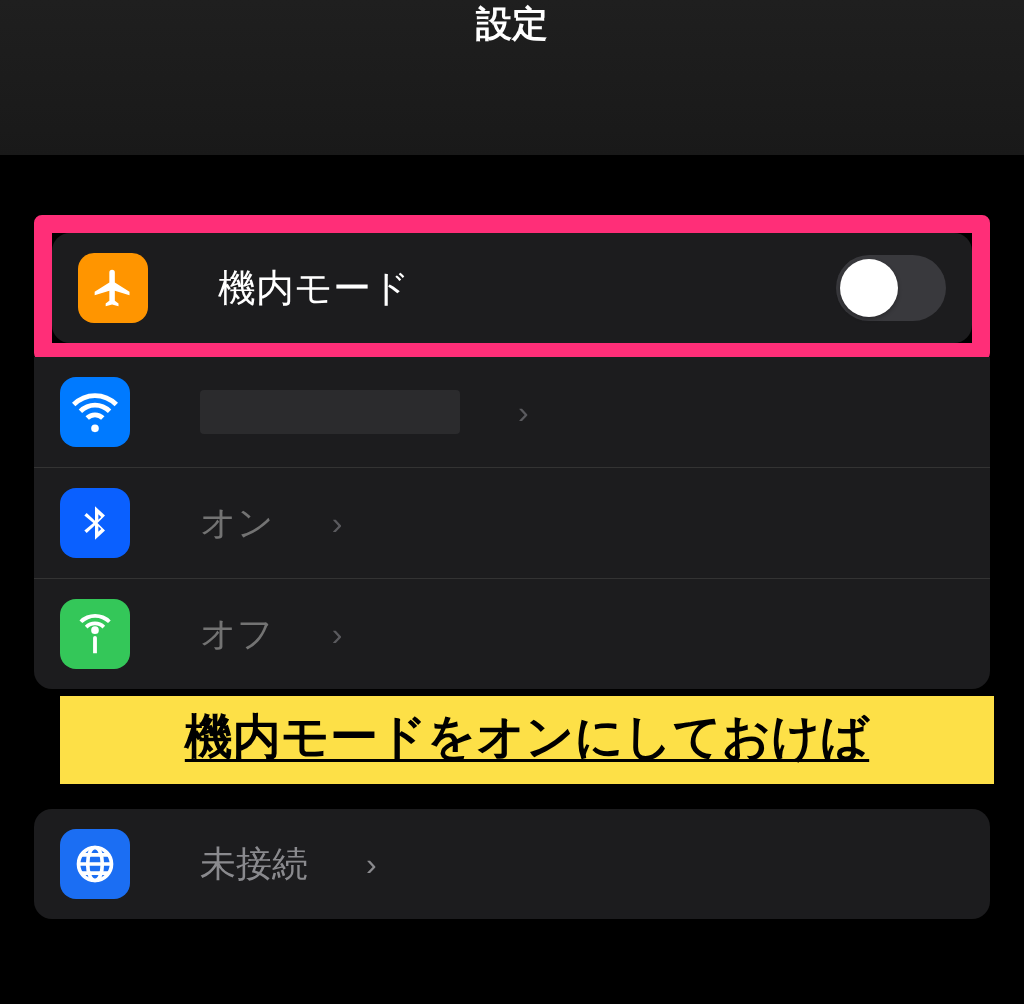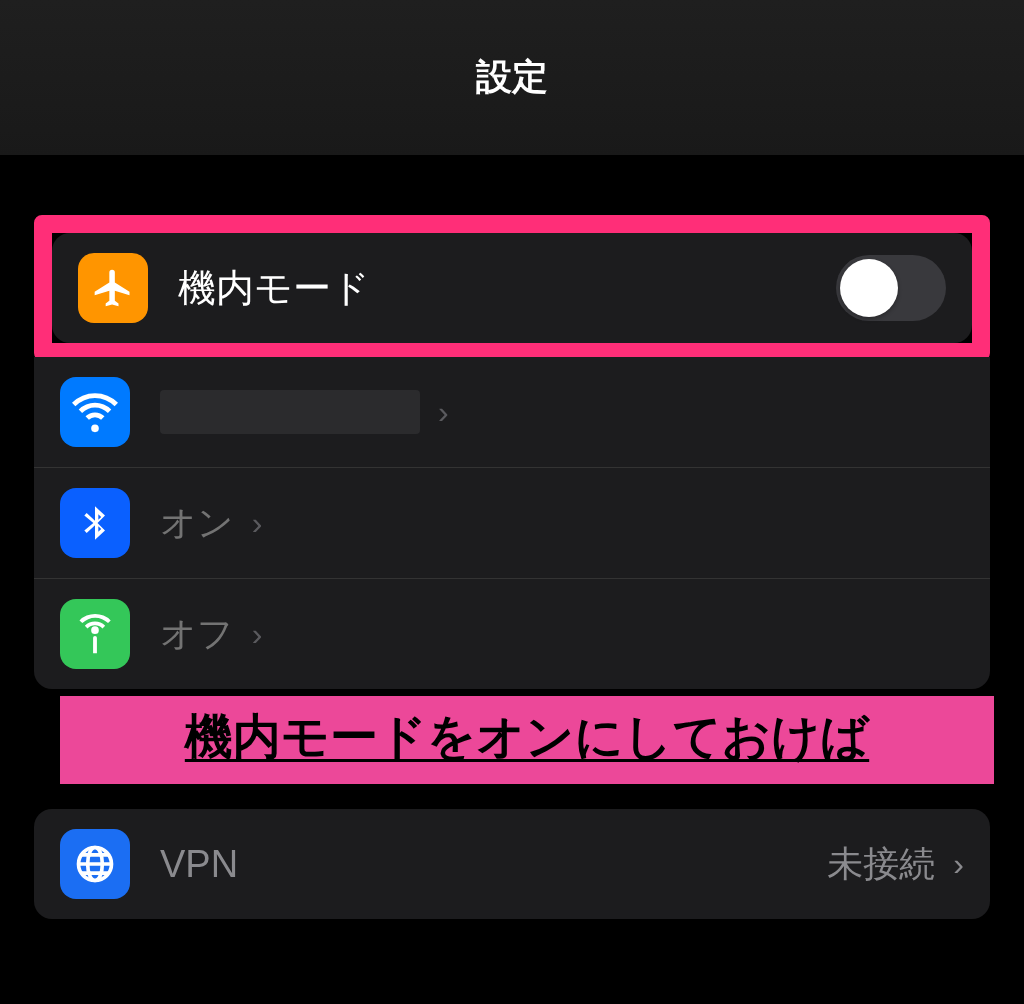--- a/index.html
+++ b/index.html
@@ -6,21 +6,21 @@
     body {
       width: 1024px;
       height: 1004px;
       background: #000;
       font-family: -apple-system, "Hiragino Sans", sans-serif;
       overflow: hidden;
     }
     .header {
       height: 155px;
       display: flex;
-      align-items: center;
+      align-items: flex-start;
       justify-content: center;
       background: linear-gradient(180deg, #1f1f1f 0%, #191919 100%);
     }
     .header-title {
       color: #fff;
       font-size: 36px;
       font-weight: 600;
     }
     .content {
       padding: 60px 34px 0 34px;
@@ -34,20 +34,21 @@
       background: #1c1c1e;
       border-radius: 18px;
       overflow: hidden;
     }
     .row {
       display: flex;
       align-items: center;
       padding: 20px 26px 20px 26px;
       min-height: 108px;
       border-bottom: 1px solid #333;
+      gap: 40px;
     }
     .row:last-child { border-bottom: none; }
     .icon-box {
       width: 70px;
       height: 70px;
       border-radius: 16px;
       display: flex;
       align-items: center;
       justify-content: center;
       flex-shrink: 0;
@@ -98,21 +99,21 @@
       background: #2b2b2d;
       border-radius: 4px;
       margin-right: 12px;
     }
     
     .annotation {
       position: absolute;
       left: 60px;
       right: 30px;
       top: 696px;
-      background: #ec4899;
+      background: #fde047;
       padding: 12px 20px 18px 20px;
       line-height: 1.2;
       text-align: center;
     }
     .annotation-line {
       color: #000;
       font-size: 48px;
       font-weight: 900;
       text-decoration: underline;
       text-decoration-thickness: 3px;
@@ -190,21 +191,20 @@
 
   <div class="list second-group" style="margin-top:120px;">
     <div class="row partial">
       <div class="icon-box icon-blue-royal">
         <svg width="44" height="44" viewBox="0 0 24 24" fill="#fff">
           <circle cx="12" cy="12" r="9" stroke="#fff" stroke-width="2" fill="none"></circle>
           <ellipse cx="12" cy="12" rx="4" ry="9" stroke="#fff" stroke-width="2" fill="none"></ellipse>
           <path d="M3 12h18M4.5 7h15M4.5 17h15" stroke="#fff" stroke-width="2"></path>
         </svg>
       </div>
-      <div class="row-label">VPN</div>
       <div class="row-value">未接続</div>
       <div class="chevron">›</div>
     </div>
   </div>
 
 </div>
 
 <div class="annotation">
   <div class="annotation-line">機内モードをオンにしておけば</div>
 </div>

